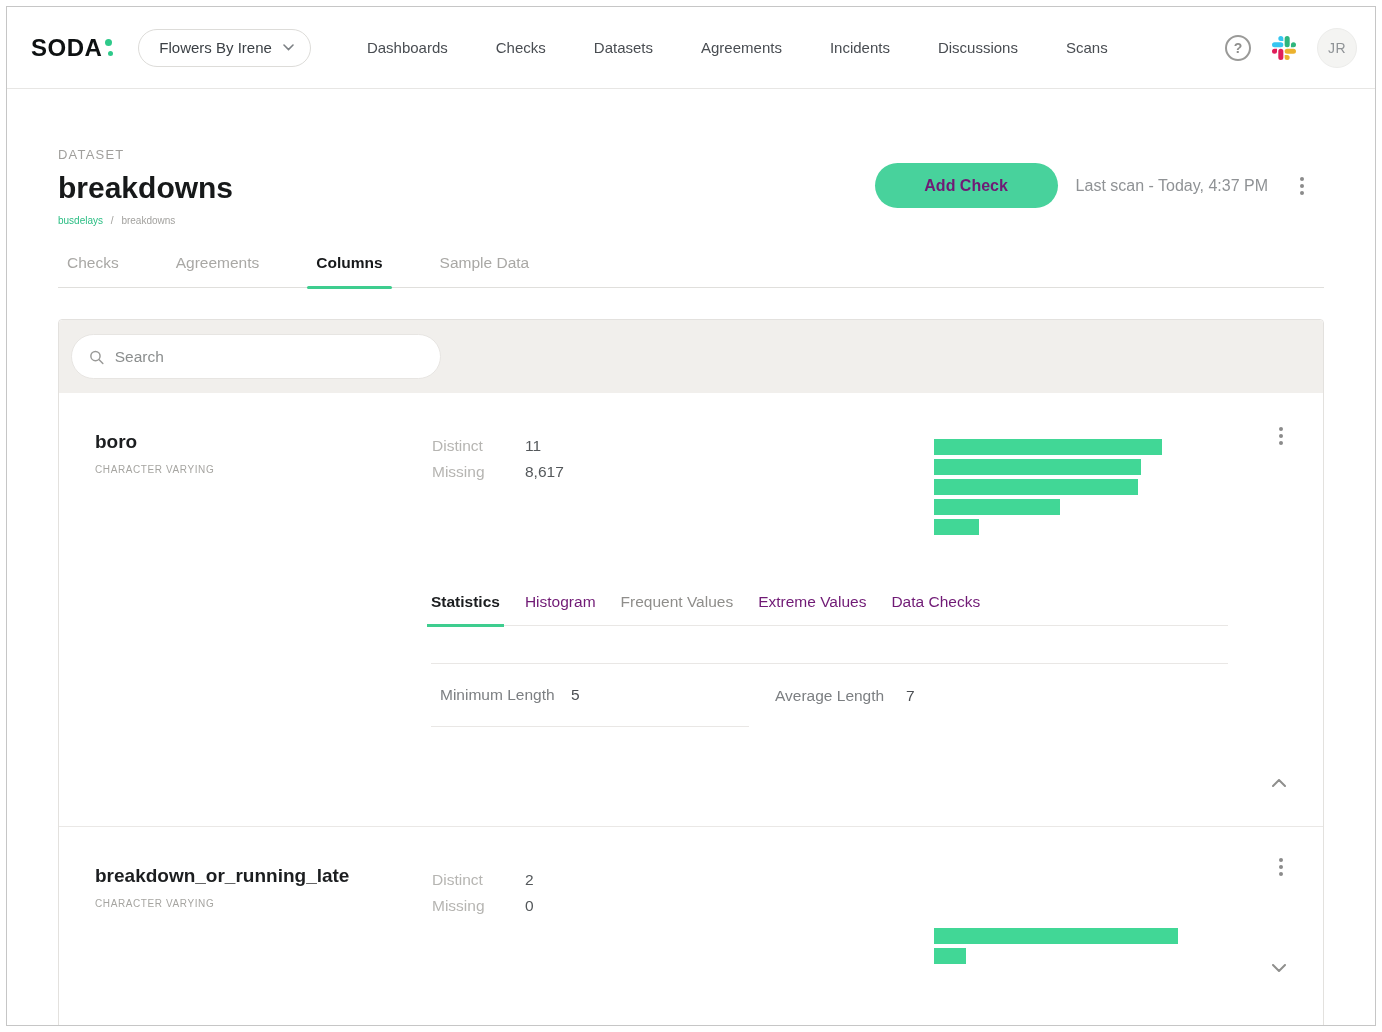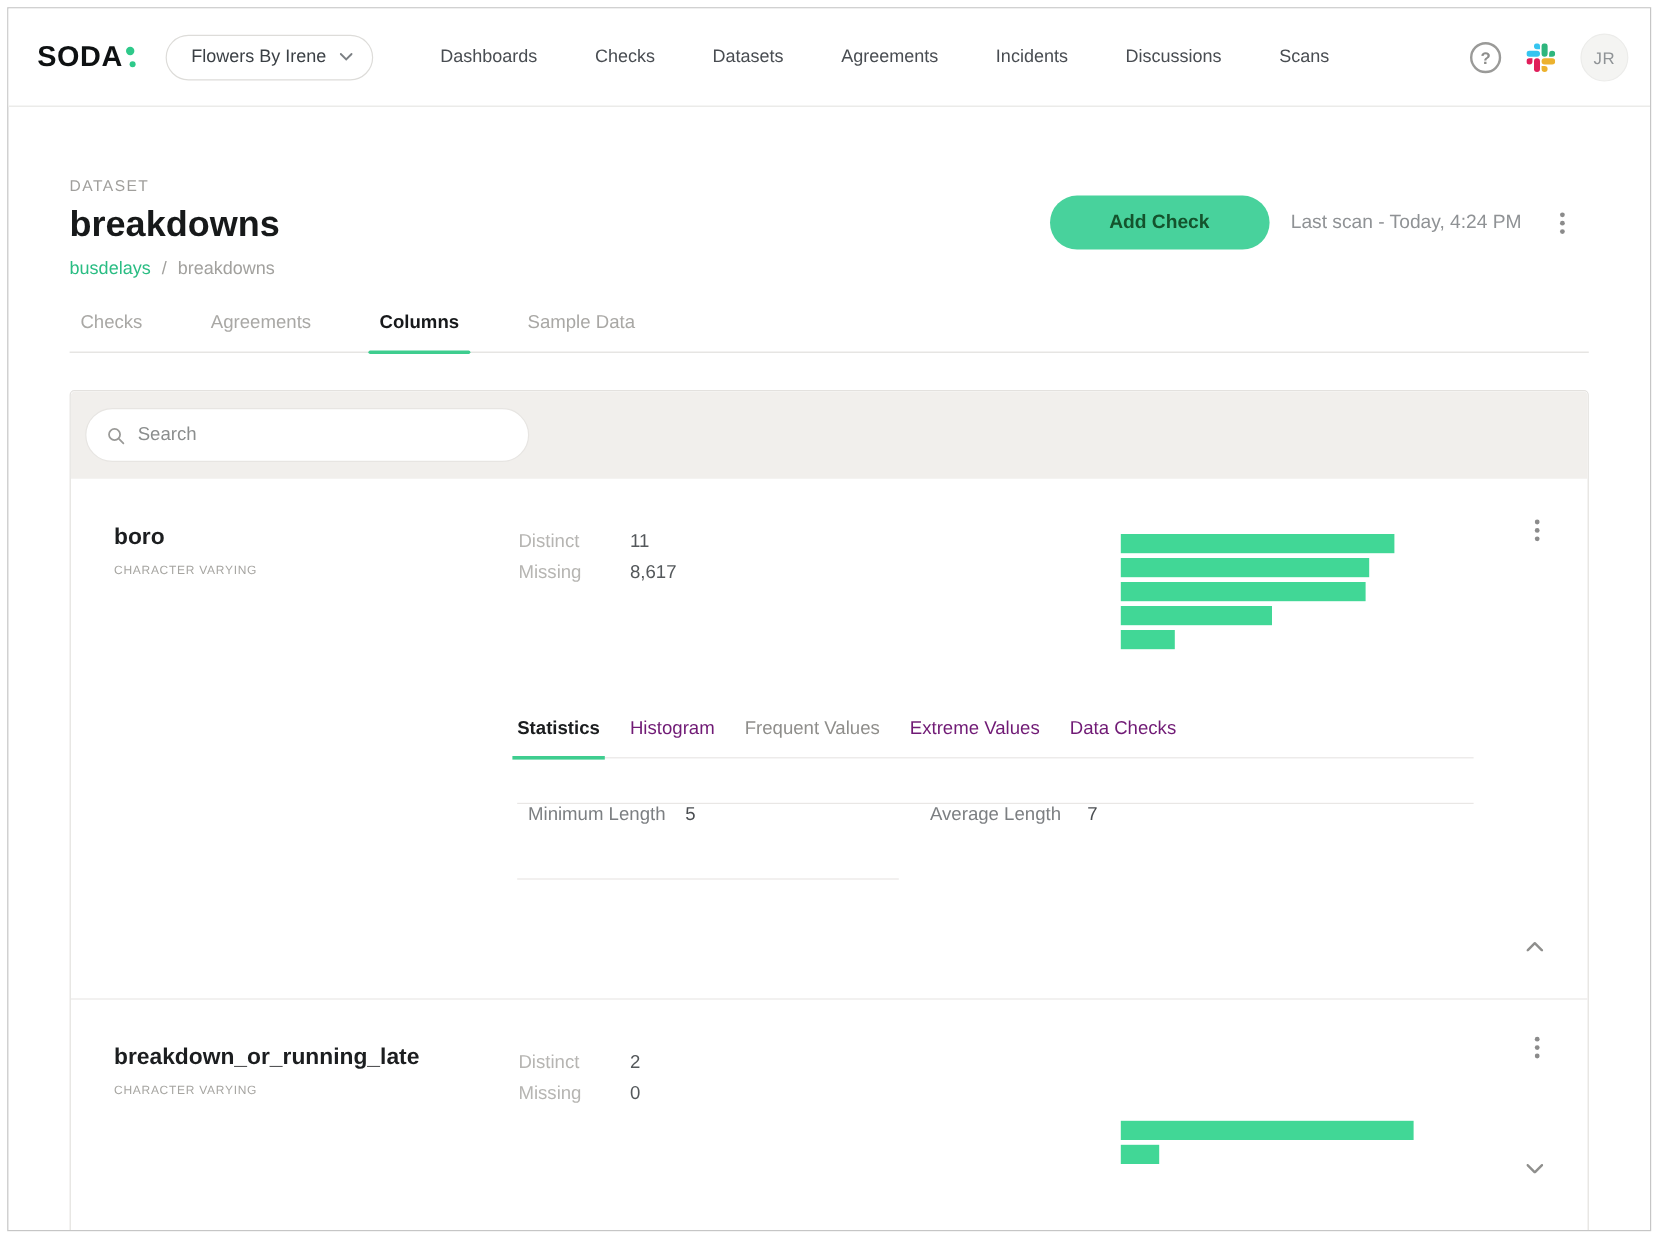--- a/index.html
+++ b/index.html
@@ -28,27 +28,27 @@
   .slack-icon { width: 24px; height: 24px; display: flex; cursor: pointer; }
   .avatar { width: 40px; height: 40px; border-radius: 50%; background: #f4f4f2;
             border: 1px solid #ececea; color: #8f9396; font-size: 14px; letter-spacing: .5px;
             display: flex; align-items: center; justify-content: center; cursor: pointer; }
 
   
   .content { padding: 0 51px; }
   .dataset-header { margin-top: 58px; display: flex; justify-content: space-between; align-items: flex-start; }
   .eyebrow { font-size: 13px; letter-spacing: 1.2px; color: #a09f9c; }
   .page-title { font-size: 30px; font-weight: 700; color: #17191a; margin: 9px 0 10px; }
-  .breadcrumb { font-size: 15px; }
+  .breadcrumb { font-size: 10px; }
   .crumb-link { color: #2abd83; cursor: pointer; }
   .crumb-sep { color: #a2a19e; margin: 0 5px; }
   .crumb-current { color: #a2a19e; }
   .header-right { display: flex; align-items: center; margin-top: 16px; padding-right: 14px; }
   .add-check { width: 183px; height: 45px; border: none; border-radius: 23px; background: #48d29c;
-               color: #14532d; font-size: 16px; font-weight: 700; font-family: inherit; cursor: pointer; }
+               color: #701a75; font-size: 16px; font-weight: 700; font-family: inherit; cursor: pointer; }
   .last-scan { font-size: 16px; color: #8f9295; margin-left: 18px; }
   .kebab { display: flex; flex-direction: column; align-items: center; gap: 3px; padding: 4px 6px; cursor: pointer; }
   .kebab i { width: 4px; height: 4px; border-radius: 50%; background: #8b8b8b; }
   .kebab-header { margin-left: 26px; }
 
   
   .page-tabs { margin-top: 28px; display: flex; gap: 57px; padding-left: 9px;
                border-bottom: 1px solid #e0dfdc; }
   .ptab { font-size: 15.5px; color: #a9a8a5; padding-bottom: 15px; position: relative; cursor: pointer; }
   .ptab.active { color: #17191b; font-weight: 700; }
@@ -86,21 +86,21 @@
   .detail { position: absolute; left: 372px; top: 200px; width: 797px; }
   .detail-tabs { display: flex; gap: 25px; font-size: 15.5px; border-bottom: 1px solid #e9e7e5; }
   .dtab { padding-bottom: 14px; position: relative; }
   .dtab.active { color: #1b1d1f; font-weight: 700; cursor: pointer; }
   .dtab.active::after { content: ""; position: absolute; left: -4px; right: -4px; bottom: -2px;
                         height: 3px; background: #3ecd8f; }
   .dtab.normal { color: #8f8e8b; cursor: pointer; }
   .dtab.disabled { color: #701a75; }
   .stats-block { margin-top: 37px; border-top: 1px solid #e9e7e5; }
   .stats-grid { display: grid; grid-template-columns: 318px 318px; column-gap: 17px; }
-  .stat-cell { height: 63px; display: flex; align-items: flex-start; padding-left: 9px; }
+  .stat-cell { height: 63px; display: flex; align-items: center; padding-left: 9px; }
   .stat-cell.bordered { border-bottom: 1px solid #e9e7e5; }
   .stat-label { width: 131px; font-size: 15.5px; color: #7c7f82; }
   .stat-value { font-size: 15.5px; color: #4b4e52; }
 
   .chevron-toggle { position: absolute; right: 33px; padding: 4px; cursor: pointer; display: flex; }
   .ct-1 { top: 382px; } .ct-2 { top: 133px; }
 </style>
 </head>
 <body>
 
@@ -150,21 +150,21 @@
         <div class="eyebrow">DATASET</div>
         <h1 class="page-title">breakdowns</h1>
         <div class="breadcrumb">
           <span class="crumb-link">busdelays</span>
           <span class="crumb-sep">/</span>
           <span class="crumb-current">breakdowns</span>
         </div>
       </div>
       <div class="header-right">
         <button class="add-check">Add Check</button>
-        <span class="last-scan">Last scan - Today, 4:24 PM</span>
+        <span class="last-scan">Last scan - Today, 4:37 PM</span>
         <div class="kebab kebab-header">
             <i></i>
             <i></i>
             <i></i>
           </div>
       </div>
     </div>
 
     <div class="page-tabs">
       <div class="ptab">Checks</div>

